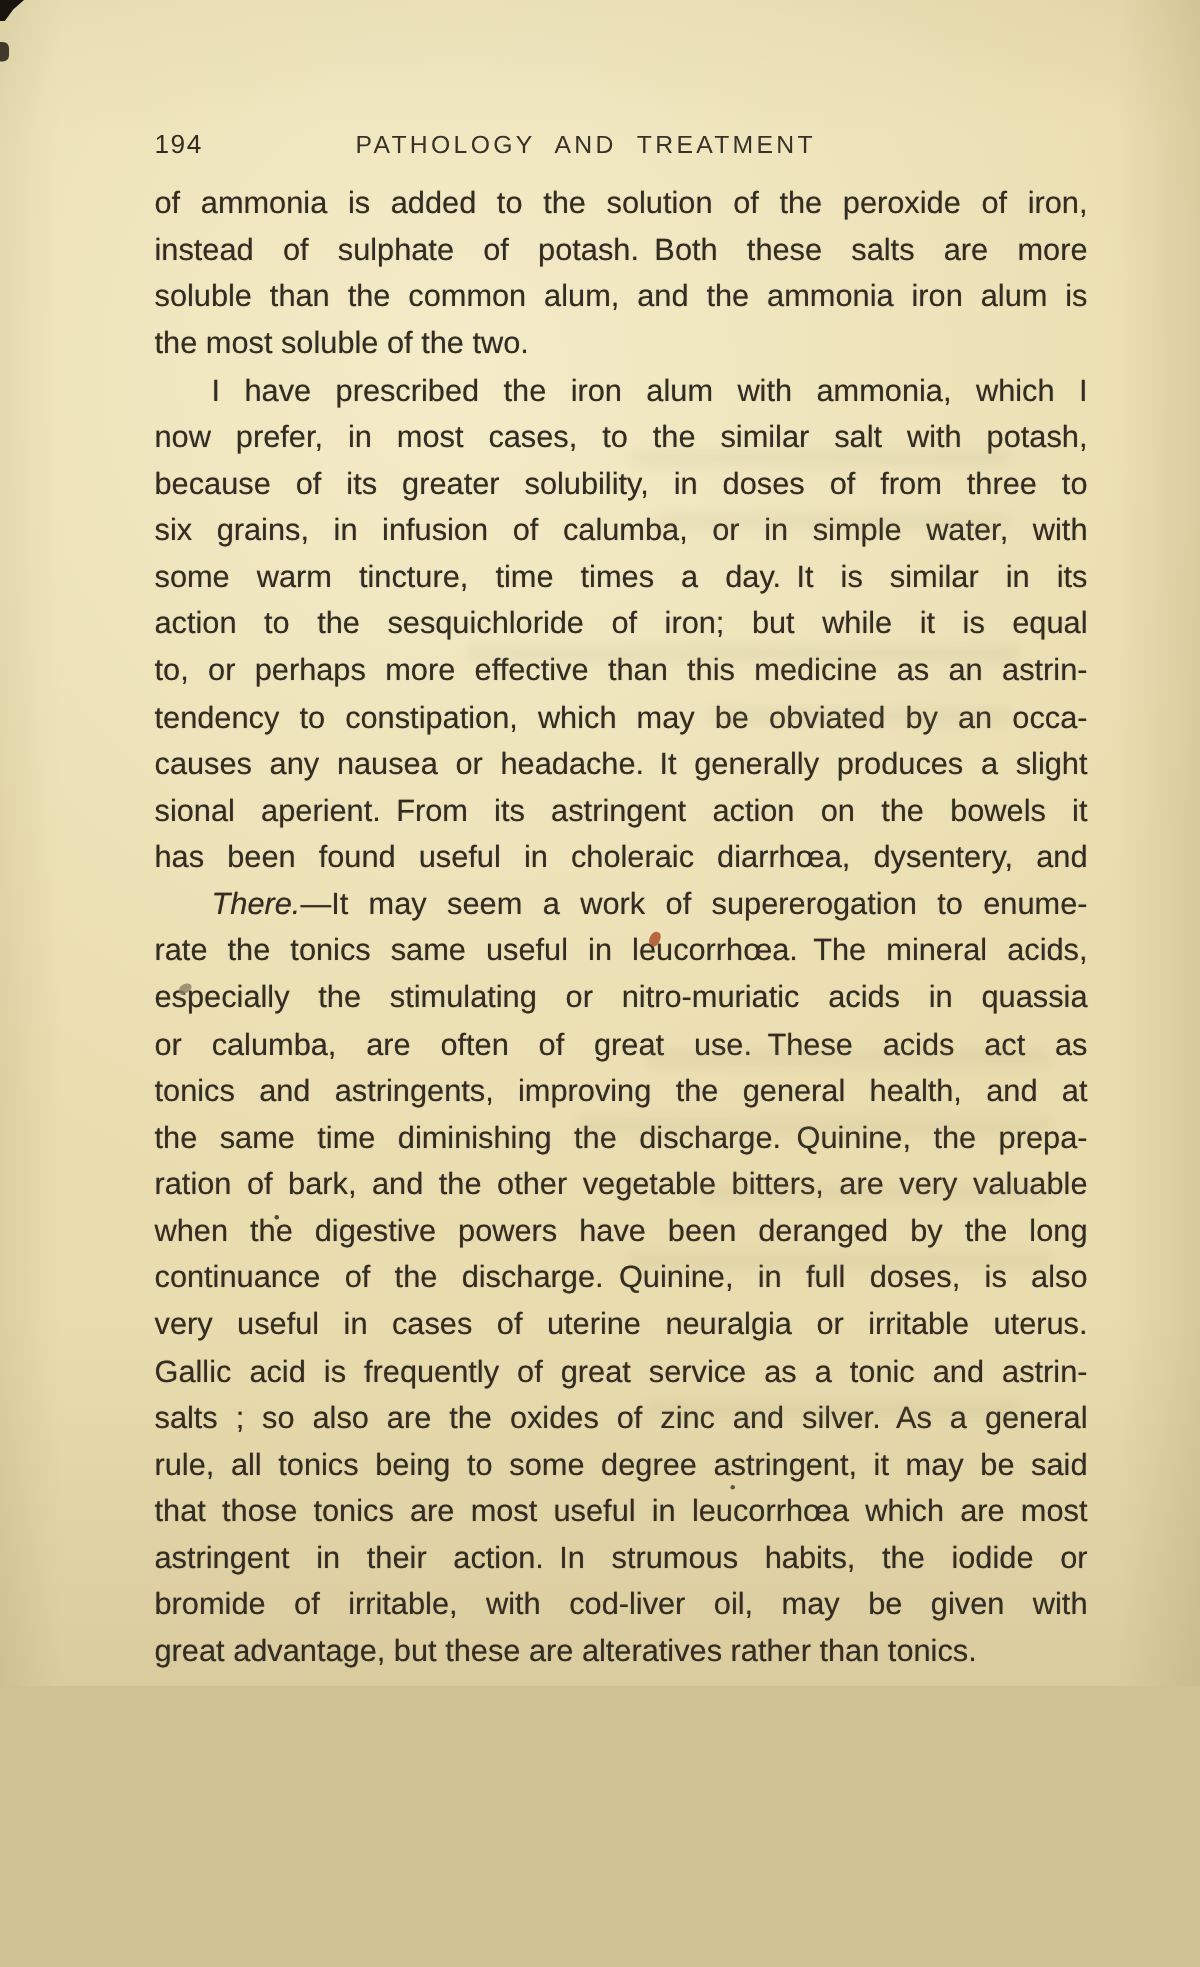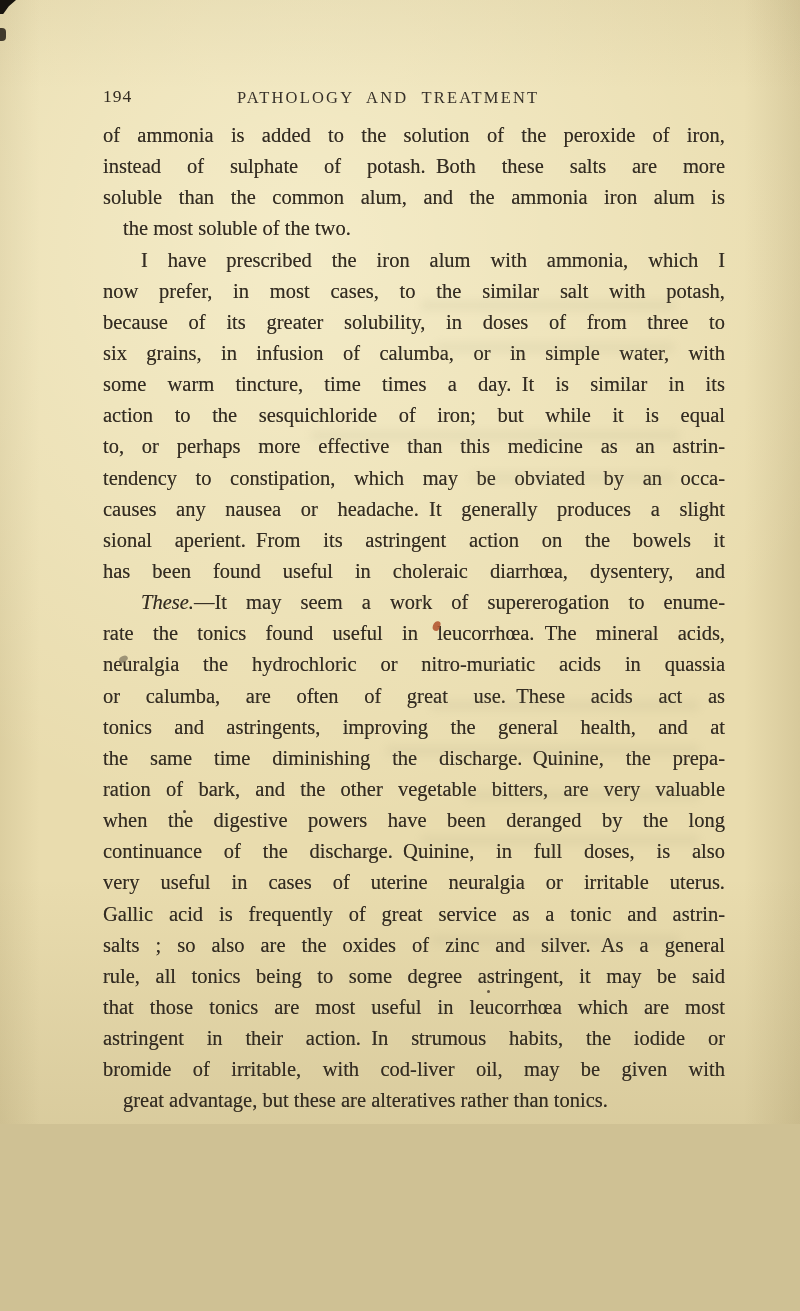--- a/index.html
+++ b/index.html
@@ -5,21 +5,21 @@
   html, body {
     margin: 0;
     padding: 0;
     background: #cfc194;
   }
   .page {
     position: relative;
     width: 800px;
     height: 1124px;
     overflow: hidden;
-    font-family: Liberation Serif, serif;
+    font-family: Liberation Sans, sans-serif;
     color: var(--ink, #332c22);
     background:
       radial-gradient(115% 85% at 38% 22%, rgba(255,251,226,0.50), rgba(255,251,226,0) 62%),
       linear-gradient(to right, rgba(105,85,38,0.10), rgba(105,85,38,0) 5%, rgba(105,85,38,0) 93%, rgba(105,85,38,0.14)),
       linear-gradient(to bottom, rgba(105,85,38,0.06), rgba(105,85,38,0) 8%, rgba(105,85,38,0) 78%, rgba(105,85,38,0.12)),
       var(--paper, #e9dcae);
   }
 
   
   .header { position: absolute; top: 0; left: 0; right: 0; height: 120px; }
@@ -52,21 +52,21 @@
     line-height: 31.15px;
     text-shadow: 0 0 0.6px rgba(51,44,34,0.55);
   }
   .line {
     text-align: justify;
     text-align-last: justify;
     white-space: normal;
     height: 31.15px;
     overflow: visible;
   }
-  .line.last { text-align-last: left; margin-left: 20px; }
+  .line.last { text-align-last: left; }
   .line.indent { text-indent: 38px; }
   .it { font-style: italic; }
 
   
   .ghost {
     position: absolute;
     background: #9c9a74;
     opacity: 0.10;
     filter: blur(4px);
     border-radius: 6px;
@@ -123,23 +123,23 @@
       <div class="line">now prefer, in most cases, to the similar salt with potash,</div>
       <div class="line">because of its greater solubility, in doses of from three to</div>
       <div class="line">six grains, in infusion of calumba, or in simple water, with</div>
       <div class="line">some warm tincture, time times a day. It is similar in its</div>
       <div class="line">action to the sesquichloride of iron; but while it is equal</div>
       <div class="line">to, or perhaps more effective than this medicine as an astrin-</div>
       <div class="line">tendency to constipation, which may be obviated by an occa-</div>
       <div class="line">causes any nausea or headache. It generally produces a slight</div>
       <div class="line">sional aperient. From its astringent action on the bowels it</div>
       <div class="line">has been found useful in choleraic diarrhœa, dysentery, and</div>
-      <div class="line indent"><span class="it">These.</span>—It may seem a work of supererogation to enume-</div>
-      <div class="line">rate the tonics found useful in leucorrhœa. The mineral acids,</div>
-      <div class="line">neuralgia the hydrochloric or nitro-muriatic acids in quassia</div>
+      <div class="line indent"><span class="it">There.</span>—It may seem a work of supererogation to enume-</div>
+      <div class="line">rate the tonics same useful in leucorrhœa. The mineral acids,</div>
+      <div class="line">especially the stimulating or nitro-muriatic acids in quassia</div>
       <div class="line">or calumba, are often of great use. These acids act as</div>
       <div class="line">tonics and astringents, improving the general health, and at</div>
       <div class="line">the same time diminishing the discharge. Quinine, the prepa-</div>
       <div class="line">ration of bark, and the other vegetable bitters, are very valuable</div>
       <div class="line">when the digestive powers have been deranged by the long</div>
       <div class="line">continuance of the discharge. Quinine, in full doses, is also</div>
       <div class="line">very useful in cases of uterine neuralgia or irritable uterus.</div>
       <div class="line">Gallic acid is frequently of great service as a tonic and astrin-</div>
       <div class="line">salts ; so also are the oxides of zinc and silver. As a general</div>
       <div class="line">rule, all tonics being to some degree astringent, it may be said</div>

